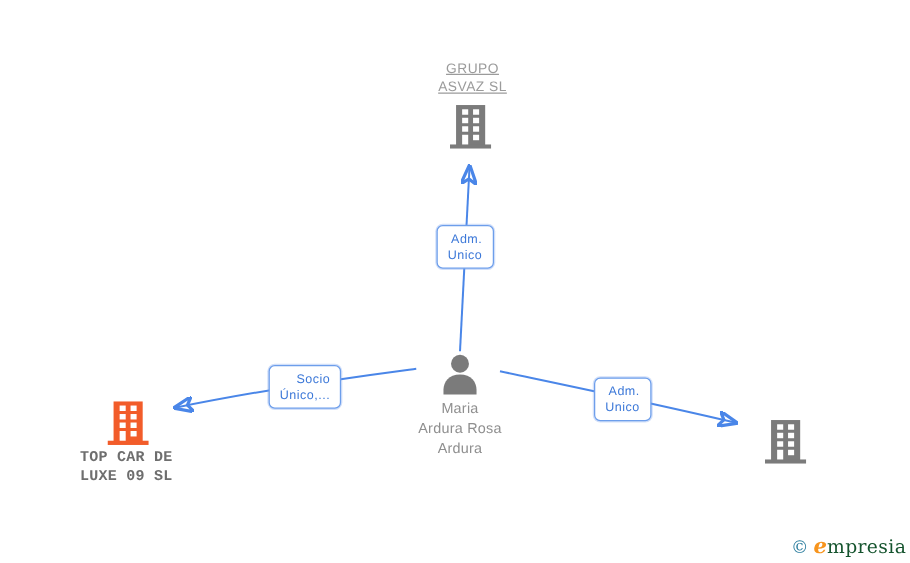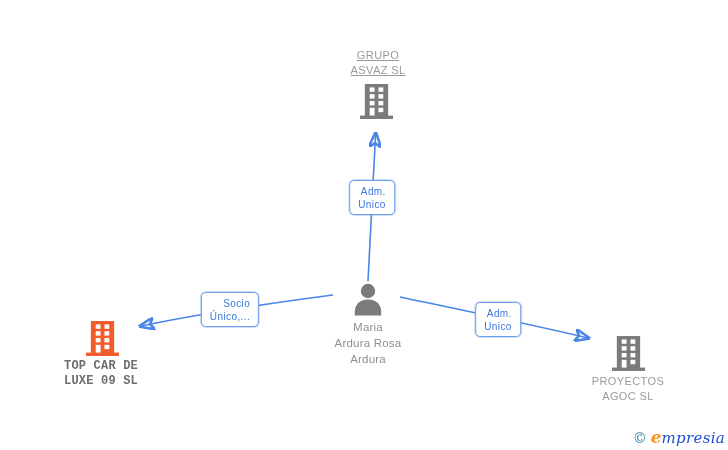--- a/index.html
+++ b/index.html
@@ -46,21 +46,21 @@
   .node-label.bold{font-weight:bold;color:#6e6e6e;font-size:12px;letter-spacing:0.2px;font-family:Liberation Mono, monospace;}
 
   .watermark{
     position:absolute;right:3px;bottom:3px;z-index:4;
     font-family:"DejaVu Serif", serif;
     font-size:15px;
     white-space:nowrap;
   }
   .watermark .copy{color:#2e7f9f;font-style:normal;font-size:14px;margin-right:4px;}
   .watermark .brand-e{color:#f7941d;font-style:italic;font-weight:bold;font-size:17px;}
-  .watermark .brand-rest{color:#1d4ed8;font-style:italic;letter-spacing:0.3px;}
+  .watermark .brand-rest{color:#14532d;letter-spacing:0.3px;}
 </style>
 </head>
 <body>
 
 <div id="canvas">
 
   <svg class="edges" width="728" height="450" viewBox="0 0 728 450">
     <defs>
       <marker id="arrow" viewBox="0 0 10 8" refX="8.5" refY="4" markerWidth="10" markerHeight="8" orient="auto-start-reverse">
         <path d="M0,0 L10,4 L0,8 L2.8,4 Z" fill="#4a86e8" stroke="none"></path>
@@ -69,21 +69,21 @@
     <path d="M368,281 L375.6,134" marker-end="url(#arrow)"></path>
     <path d="M333,295 C295,300 224,309 141,326" marker-end="url(#arrow)"></path>
     <path d="M400,297 C452,308 520,322 588,338" marker-end="url(#arrow)"></path>
   </svg>
 
   <div class="edge-label" style="left:372px;top:180px;">
     <div>Adm.</div>
     <div>Unico</div>
   </div>
 
-  <div class="edge-label" style="left:230px;top:292px;">
+  <div class="edge-label" style="left:244px;top:292px;">
     <div>Socio</div>
     <div>Único,...</div>
   </div>
 
   <div class="edge-label" style="left:498px;top:302px;">
     <div>Adm.</div>
     <div>Unico</div>
   </div>
 
   <div class="node-label" style="left:378px;top:48px;text-decoration:underline;">
@@ -149,22 +149,18 @@
           <rect x="19" y="3.5" width="5" height="4.5"></rect>
         <rect x="10" y="10.5" width="5" height="4.5"></rect>
           <rect x="19" y="10.5" width="5" height="4.5"></rect>
         <rect x="10" y="17.5" width="5" height="4.5"></rect>
           <rect x="19" y="17.5" width="5" height="4.5"></rect>
         <rect x="10" y="24.5" width="5" height="8"></rect>
           <rect x="19" y="24.5" width="5" height="4.5"></rect>
       </g>
     </svg>
   </div>
-  <div class="node-label" style="left:628px;top:374px;">
-    <div>PROYECTOS</div>
-    <div>AGOC SL</div>
-  </div>
 
   <div class="watermark">
     <span class="copy">©</span><span class="brand-e">e</span><span class="brand-rest">mpresia</span>
   </div>
 
 </div>
 
 </body></html>

